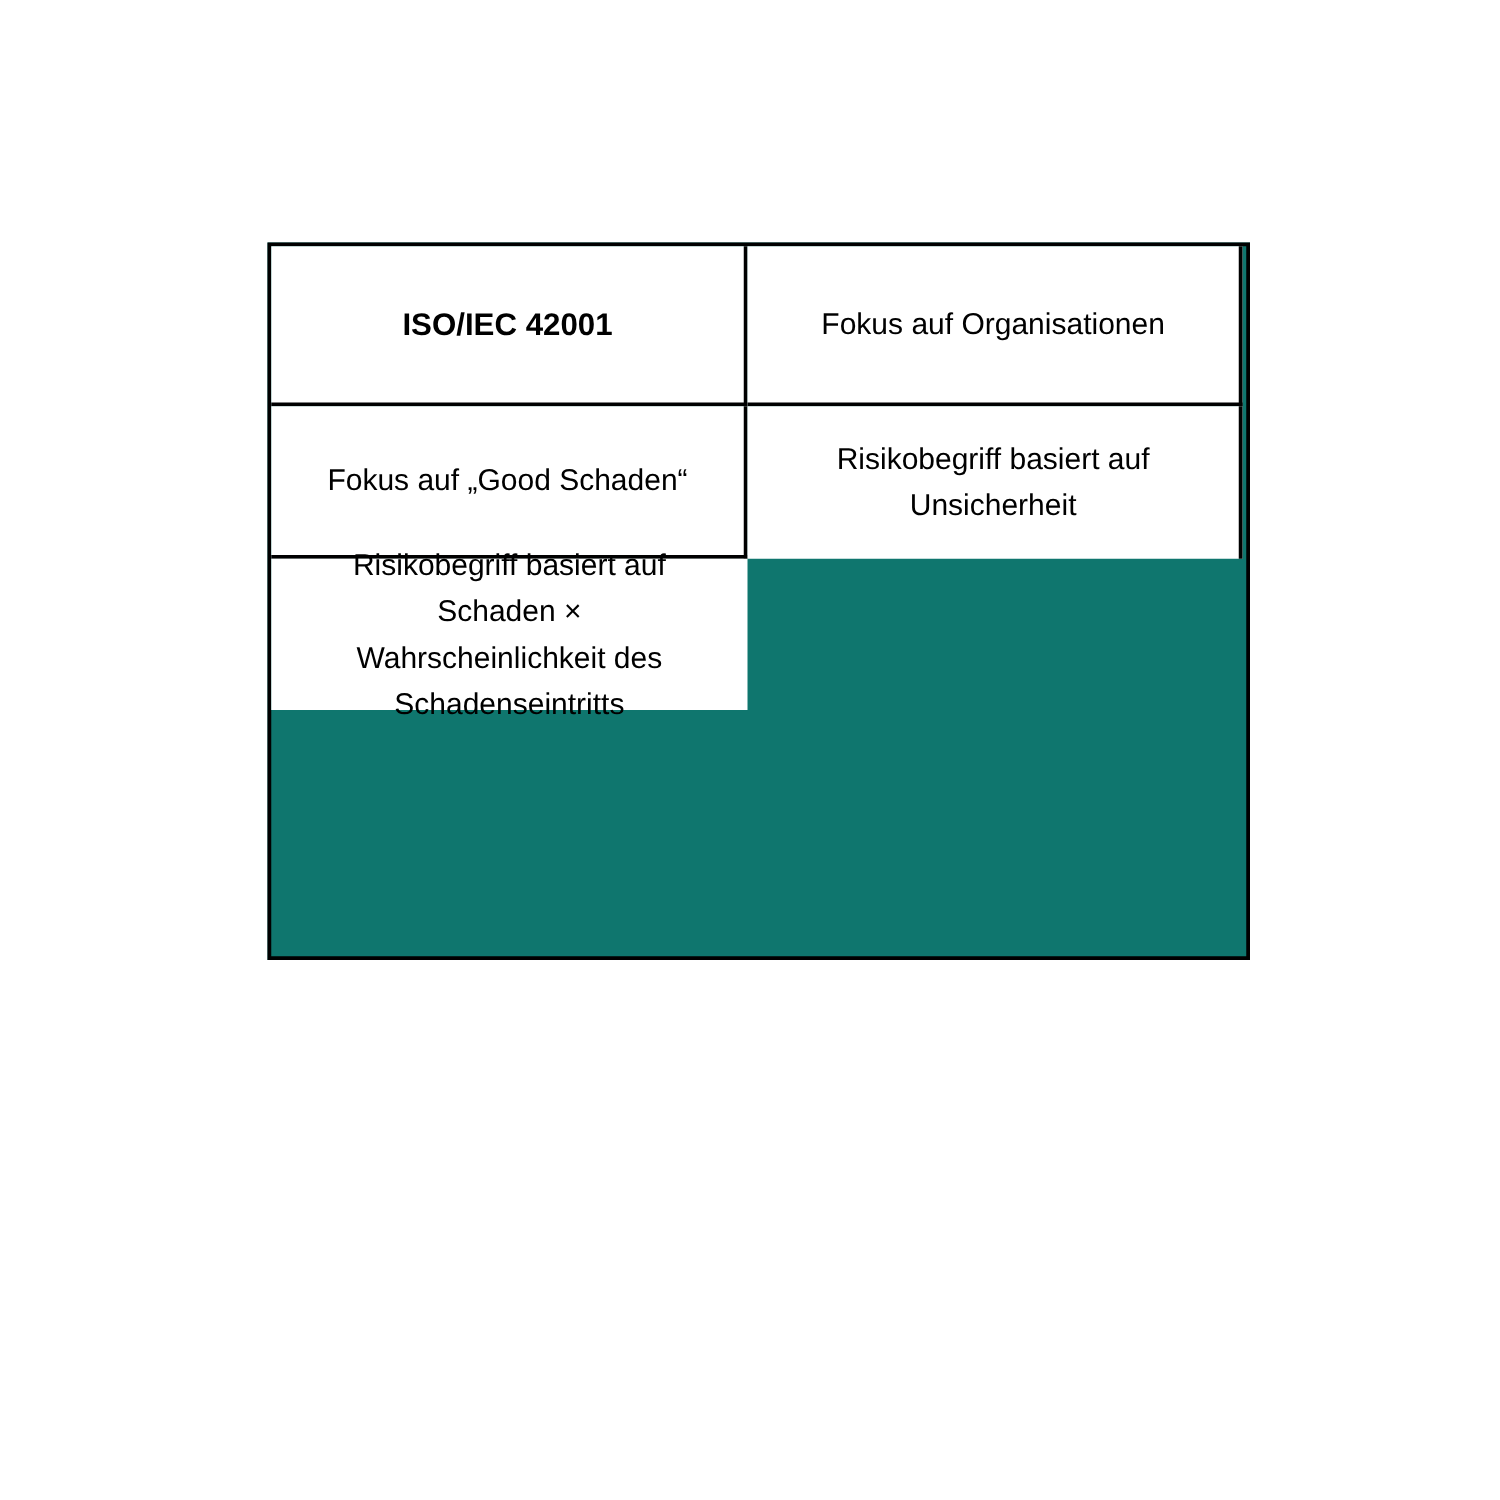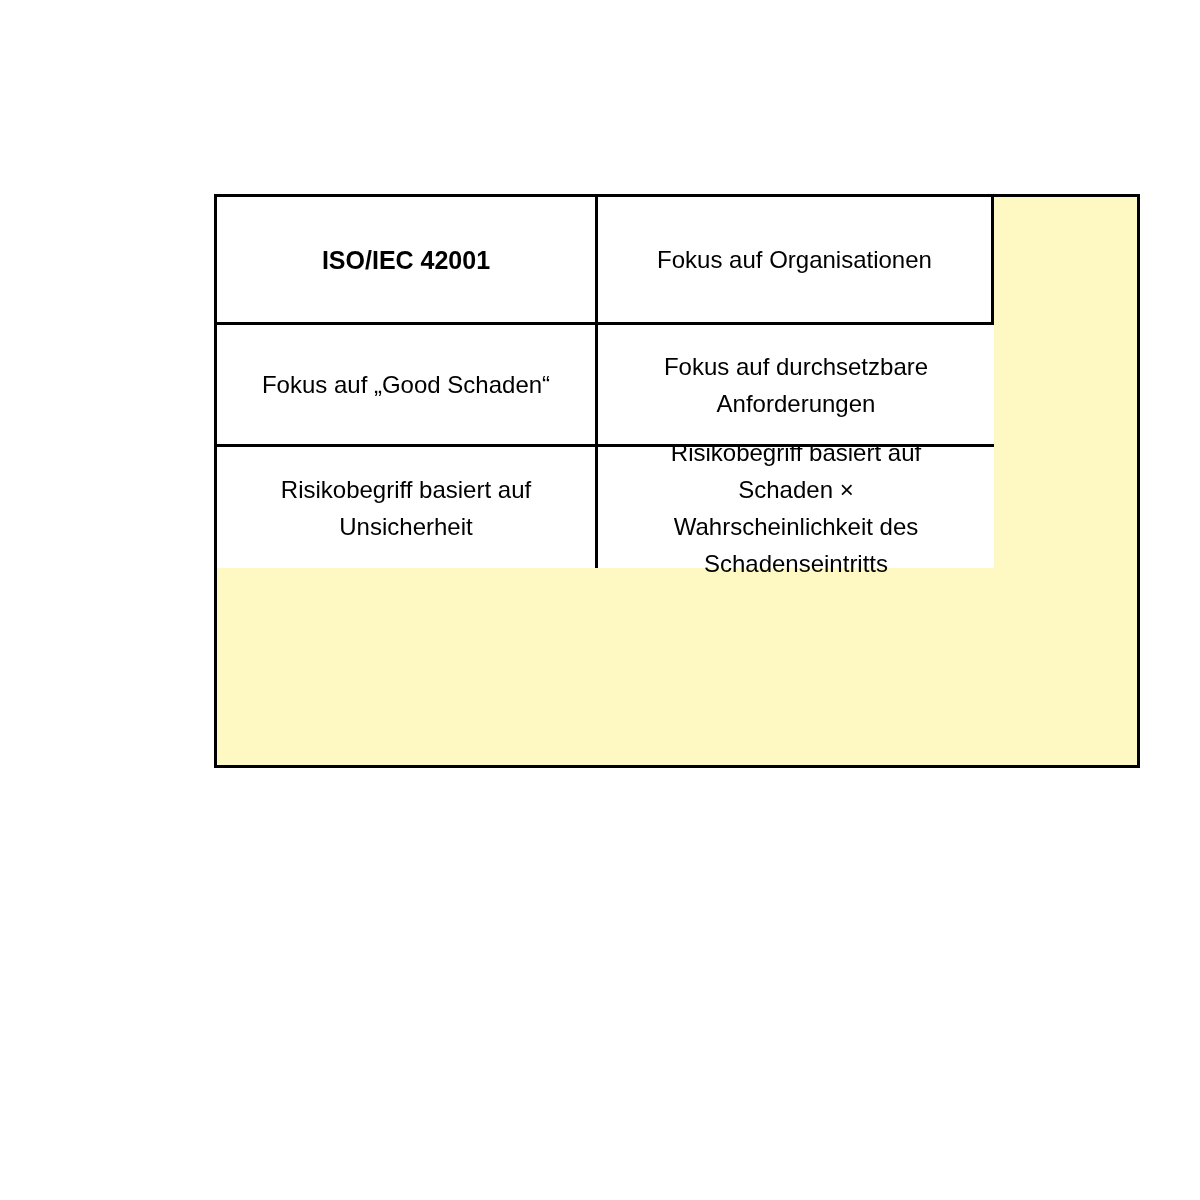--- a/index.html
+++ b/index.html
@@ -13,27 +13,27 @@
     font-family: "Liberation Sans", "DejaVu Sans", sans-serif;
     color: #000000;
     position: relative;
     overflow: hidden;
   }
   .comparison-table {
     position: absolute;
     left: 214px;
     top: 194px;
     box-sizing: border-box;
-    width: 926px;
+    width: 786px;
     height: 574px;
     border: 3px solid #000000;
     display: grid;
     grid-template-columns: 381px 396px;
     grid-template-rows: 128px 122px 121px 188px;
-    background: #fef9c3;
+    background: #0f766e;
   }
   .cell {
     box-sizing: border-box;
     display: flex;
     align-items: center;
     justify-content: center;
     text-align: center;
     white-space: pre-line;
     font-size: 24px;
     line-height: 37px;
@@ -55,22 +55,20 @@
 </head>
 <body>
 
 <div class="comparison-table">
 
   <div class="cell header col-first row-not-last">ISO/IEC 42001</div>
 
   <div class="cell col-first row-not-last">Fokus auf Organisationen</div>
 
   <div class="cell col-first row-not-last">Fokus auf „Good Schaden“</div>
-  <div class="cell row-not-last">Fokus auf durchsetzbare
-Anforderungen</div>
 
   <div class="cell col-first">Risikobegriff basiert auf
 Unsicherheit</div>
   <div class="cell">Risikobegriff basiert auf
 Schaden ×
 Wahrscheinlichkeit des
 Schadenseintritts</div>
 
 </div>
 

